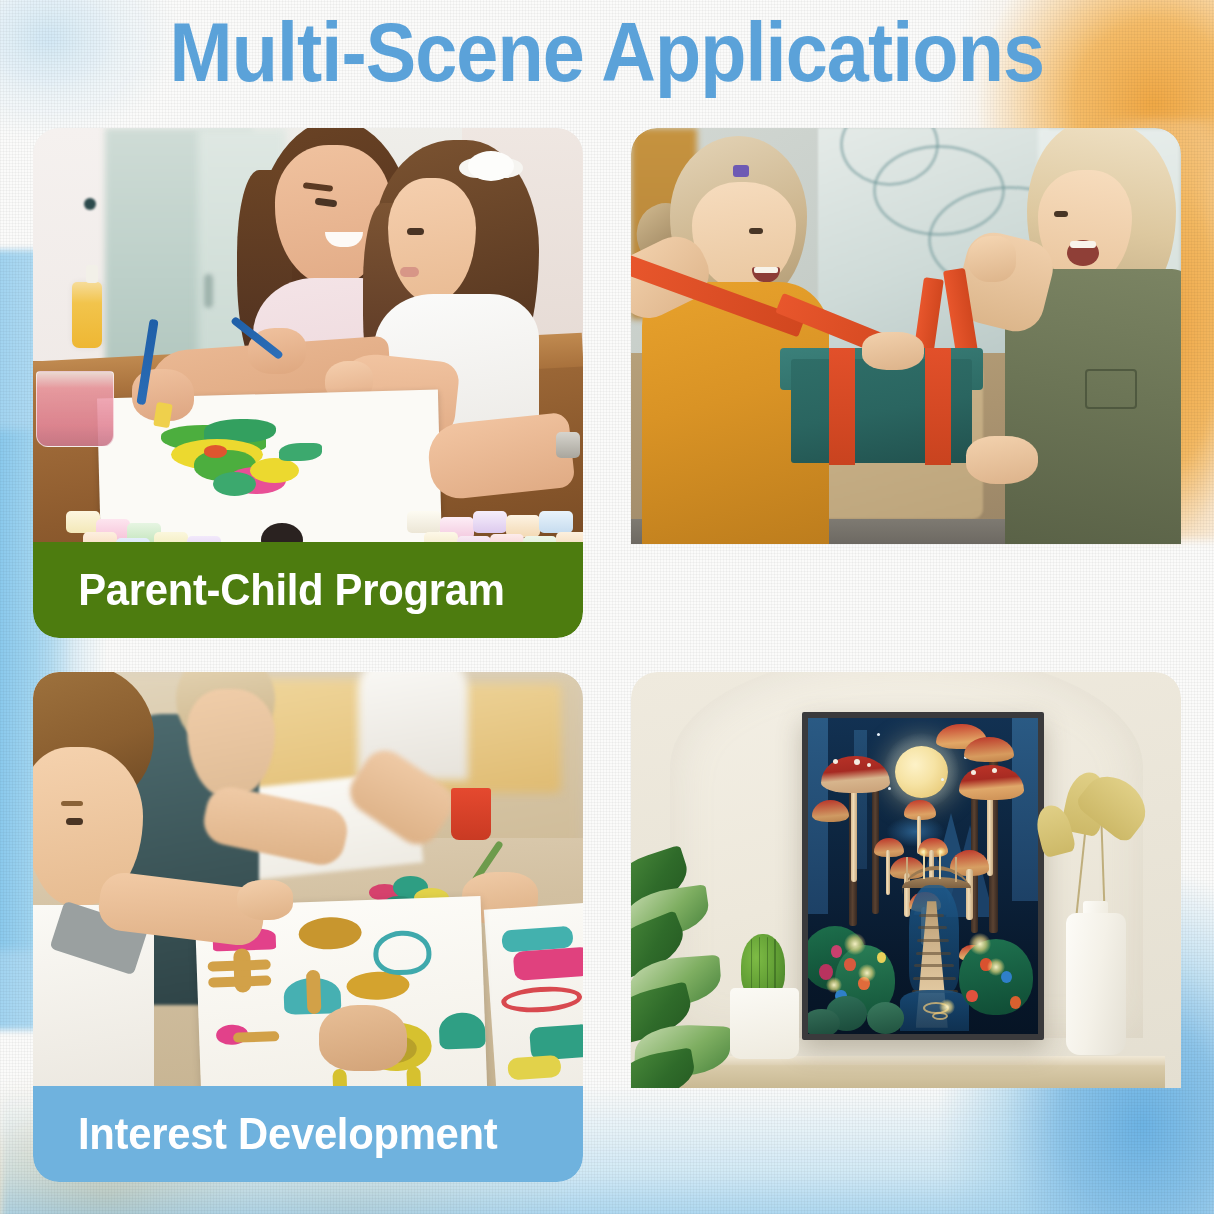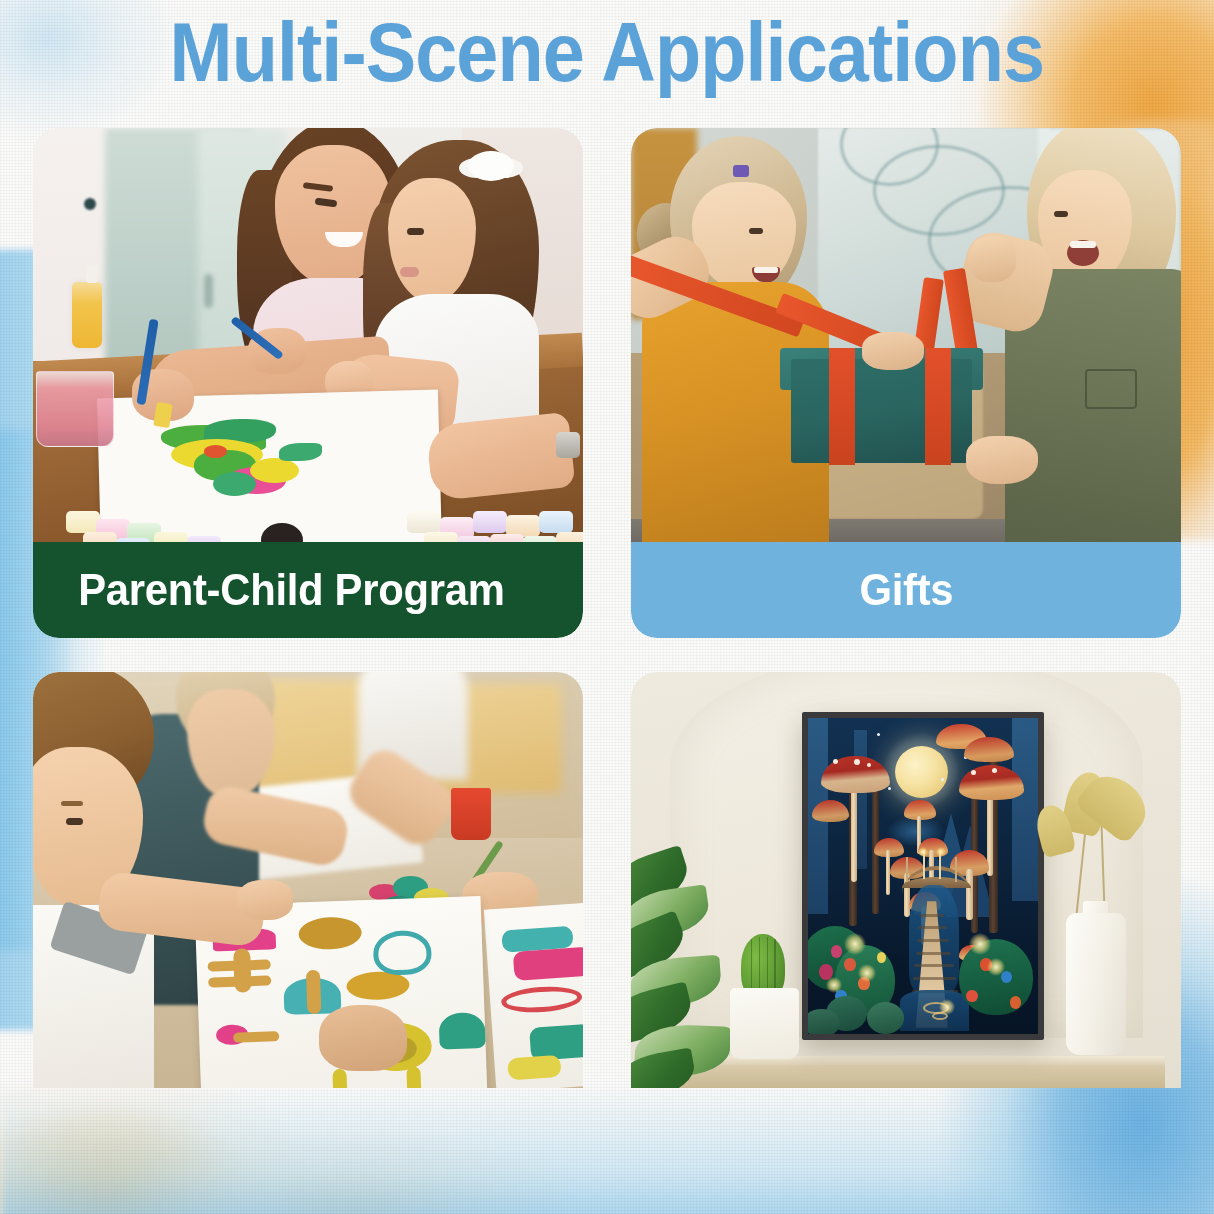--- a/index.html
+++ b/index.html
@@ -431,21 +431,21 @@
       <div class="pot" style="left:74%;top:93.5%;background:linear-gradient(180deg,#fdeef6,#f3c9df);"></div>
       <div class="pot" style="left:80%;top:92%;background:linear-gradient(180deg,#f6eefb,#ddcaee);"></div>
       <div class="pot" style="left:86%;top:93%;background:linear-gradient(180deg,#fdf3e3,#f3d9b4);"></div>
       <div class="pot" style="left:92%;top:92%;background:linear-gradient(180deg,#e9f3fb,#c6dcef);"></div>
       <div class="pot" style="left:71%;top:97%;background:linear-gradient(180deg,#fdf8e8,#efe4bd);"></div>
       <div class="pot" style="left:77%;top:98%;background:linear-gradient(180deg,#f8eaf4,#e2c3dd);"></div>
       <div class="pot" style="left:83%;top:97.5%;background:linear-gradient(180deg,#fdecec,#f2c4c4);"></div>
       <div class="pot" style="left:89%;top:98%;background:linear-gradient(180deg,#eef6ea,#cde6c4);"></div>
       <div class="pot" style="left:95%;top:97%;background:linear-gradient(180deg,#fdf0de,#f0d3ac);"></div>
     </div>
-    <div class="label-bar left-al" style="background:#14532d;">
+    <div class="label-bar left-al" style="background:#4d7c0f;">
       <span class="label-text" style="color: rgb(255, 255, 255);">Parent-Child Program</span>
     </div>
   </div>
 
   <div class="card">
     <div class="photo p2">
       <div class="winL"></div>
       <div class="window"></div>
       <div class="wsquig" style="left:44%;top:4%;width:24%;height:22%;"></div>
       <div class="wsquig" style="left:54%;top:14%;width:30%;height:26%;"></div>
@@ -473,23 +473,20 @@
       <div class="ribbon-strip" style="left:26%;top:46%;width:26%;height:21px;transform:rotate(22deg);"></div>
       <div class="ribbon-strip" style="left:52%;top:36%;width:20px;height:24%;transform:rotate(8deg);"></div>
       <div class="ribbon-strip" style="left:58%;top:34%;width:22px;height:22%;transform:rotate(-9deg);"></div>
       <div class="giftlid"></div>
       <div class="giftbox"></div>
       <div class="ribV1"></div>
         <div class="ribV2"></div>
       <div class="w-hand"></div>
       <div class="gift-hand"></div>
       <div class="w-hand2"></div>
-    </div>
-    <div class="label-bar center-al" style="background:#6fb2de;">
-      <span class="label-text" style="color: rgb(255, 255, 255);">Gifts</span>
     </div>
   </div>
 
   <div class="card">
     <div class="photo p3">
       <div class="bg-blur"></div>
       <div class="shelf"></div>
         <div class="shelf2"></div>
       <div class="ktable"></div>
       <div class="bg-kid3h"></div>
@@ -537,20 +534,23 @@
         <div class="stroke" style="left:57%;top:62%;width:24%;height:24%;background:#d6c12f;border-radius:50%;"></div>
         <div class="stroke" style="left:60%;top:68%;width:16%;height:14%;background:#b8a12a;border-radius:50%;"></div>
         <div class="stroke" style="left:46%;top:84%;width:5%;height:16%;background:#d6c12f;"></div>
         <div class="stroke" style="left:72%;top:84%;width:5%;height:16%;background:#d6c12f;"></div>
         <div class="stroke" style="left:84%;top:58%;width:16%;height:18%;background:#2f9f84;border-radius:50% 50% 20% 20%;"></div>
       </div>
       <div class="boy1-arm"></div>
         <div class="boy1-hand"></div>
       <div class="hand-fore"></div>
     </div>
+    <div class="label-bar left-al" style="background:#6fb2de;">
+      <span class="label-text" style="color: rgb(255, 255, 255);">Interest Development</span>
+    </div>
   </div>
 
   <div class="card">
     <div class="photo p4">
       <div class="arch"></div>
       <div class="shelf"></div>
         <div class="shelf-edge"></div>
 
       <div class="frame">
         <div class="art">

